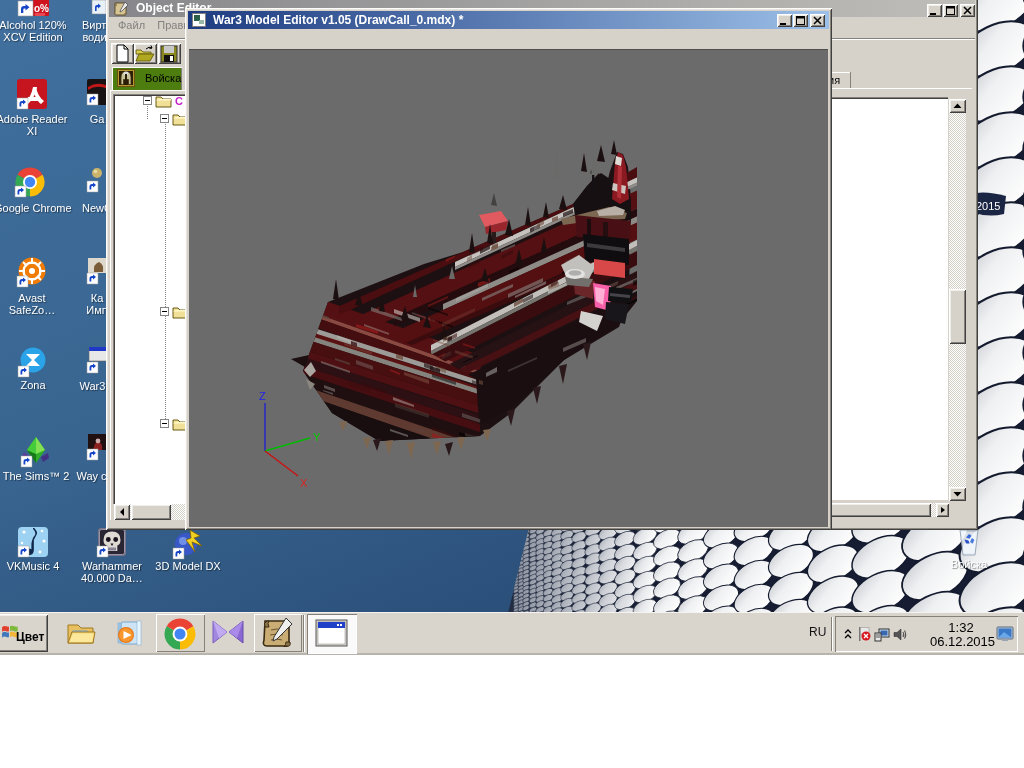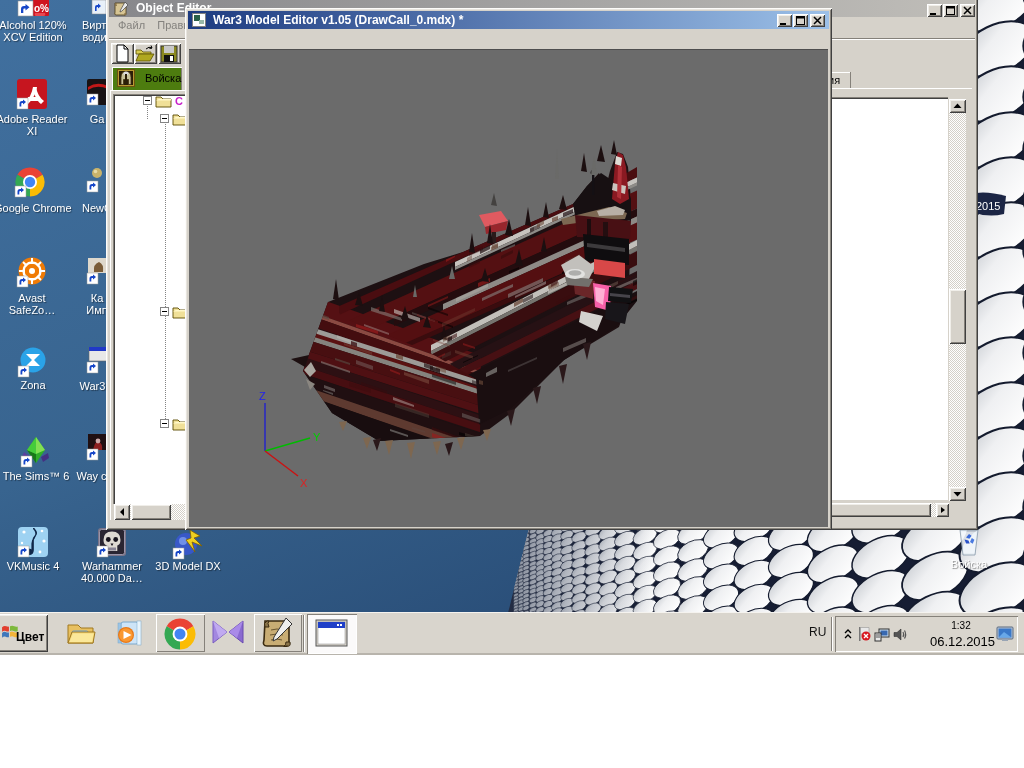--- a/index.html
+++ b/index.html
@@ -575,21 +575,21 @@
       <path d="M16 1 L25 14 L16 18 Z" fill="#82e052"></path>
       <path d="M7 14 L16 18 L16 27 Z" fill="#187818"></path>
       <path d="M16 1 L7 14 L16 18 Z" fill="#45cc3a"></path>
       <path d="M4 16 L10 21 L8 26 L2 21 Z" fill="#5a3e9e"></path>
       <path d="M21 21 L28 17 L29 22 L23 26 Z" fill="#443083"></path>
       <g transform="translate(1,20)">
         <rect x="0" y="0" width="11" height="11" fill="#fff" stroke="#9a9a9a" stroke-width="0.5"></rect>
         <path d="M2.5 8.5 L2.5 5.5 Q2.5 3 5 3 L6 3 L6 1.5 L9 4 L6 6.5 L6 5 L5.2 5 Q4.3 5 4.3 6 L4.3 8.5 Z" fill="#1646c8"></path>
       </g>
     </svg>
-    <div class="dlabel" style="left:0px;top:470px;width:72px">The Sims™ 6</div>
+    <div class="dlabel" style="left:0px;top:470px;width:72px">The Sims™ 2</div>
 <svg class="abs" style="left:17px;top:526px" width="32" height="32" viewBox="0 0 32 32">
       <rect x="1" y="1" width="30" height="30" rx="4" fill="#9ed2f2"></rect>
       <circle cx="7" cy="6" r="1.6" fill="#fff"></circle>
       <circle cx="25" cy="5" r="1.3" fill="#fff"></circle>
       <circle cx="27" cy="15" r="1.6" fill="#fff"></circle>
       <circle cx="5" cy="17" r="1.2" fill="#fff"></circle>
       <circle cx="23" cy="26" r="1.4" fill="#fff"></circle>
       <circle cx="12" cy="27" r="1.2" fill="#fff"></circle>
       <path d="M16.5 2.5 q4.5 4.5 1 9 q-2.5 3 -2.5 6 l0 7.5 q-1.2 -1.8 -3.2 -1.8 q-3 0 -3 2.6 q0 2.7 3.2 2.7 q4.2 0 4.2 -4.5 l0 -9.5 q0 -2.8 2.2 -5 q2.8 -3.2 -1.9 -7" fill="#10284a" stroke="#10284a" stroke-width="1.2"></path>
       <g transform="translate(1,20)">
@@ -1149,21 +1149,21 @@
 <rect x="2" y="7.5" width="4" height="1" fill="#555"></rect>
           <rect x="2" y="9.5" width="4" height="1" fill="#555"></rect>
 </svg>
       </div>
    <div class="abs" style="left:57px;top:11px;width:16px;height:15px">
         <svg width="16" height="15" viewBox="0 0 16 15" style="position:absolute;left:0;top:0">
 <path d="M2 5.5 L5 5.5 L9 2 L9 13 L5 9.5 L2 9.5 Z" fill="#555" stroke="#222" stroke-width="0.5"></path>
 <path d="M11 5 Q12.5 7.5 11 10 M12.5 3.5 Q14.8 7.5 12.5 11.5" stroke="#555" fill="none" stroke-width="1.2"></path>
 </svg>
       </div>
-   <div class="abs" style="left:95px;top:4px;width:62px;height:13px;font-size:10px;text-align:center">1:32</div>
+   <div class="abs" style="left:95px;top:4px;width:62px;height:13px;font-size:13px;text-align:center">1:32</div>
    <div class="abs" style="left:95px;top:18px;width:62px;height:13px;font-size:13px;text-align:center">06.12.2015</div>
    <div class="abs" style="left:161px;top:10px;width:18px;height:17px">
         <svg width="18" height="17" viewBox="0 0 18 17" style="position:absolute;left:0;top:0">
 <rect x="1" y="1" width="16" height="12" rx="1" fill="#b8c4d4" stroke="#5a6a80"></rect>
 <rect x="2.5" y="2.5" width="13" height="9" fill="#3a78c8"></rect>
 <path d="M2.5 11.5 L8 6 L15.5 11.5 Z" fill="#68a8e8"></path>
 <rect x="6" y="13" width="6" height="2" fill="#98a4b4"></rect>
 </svg>
       </div>
  </div>

